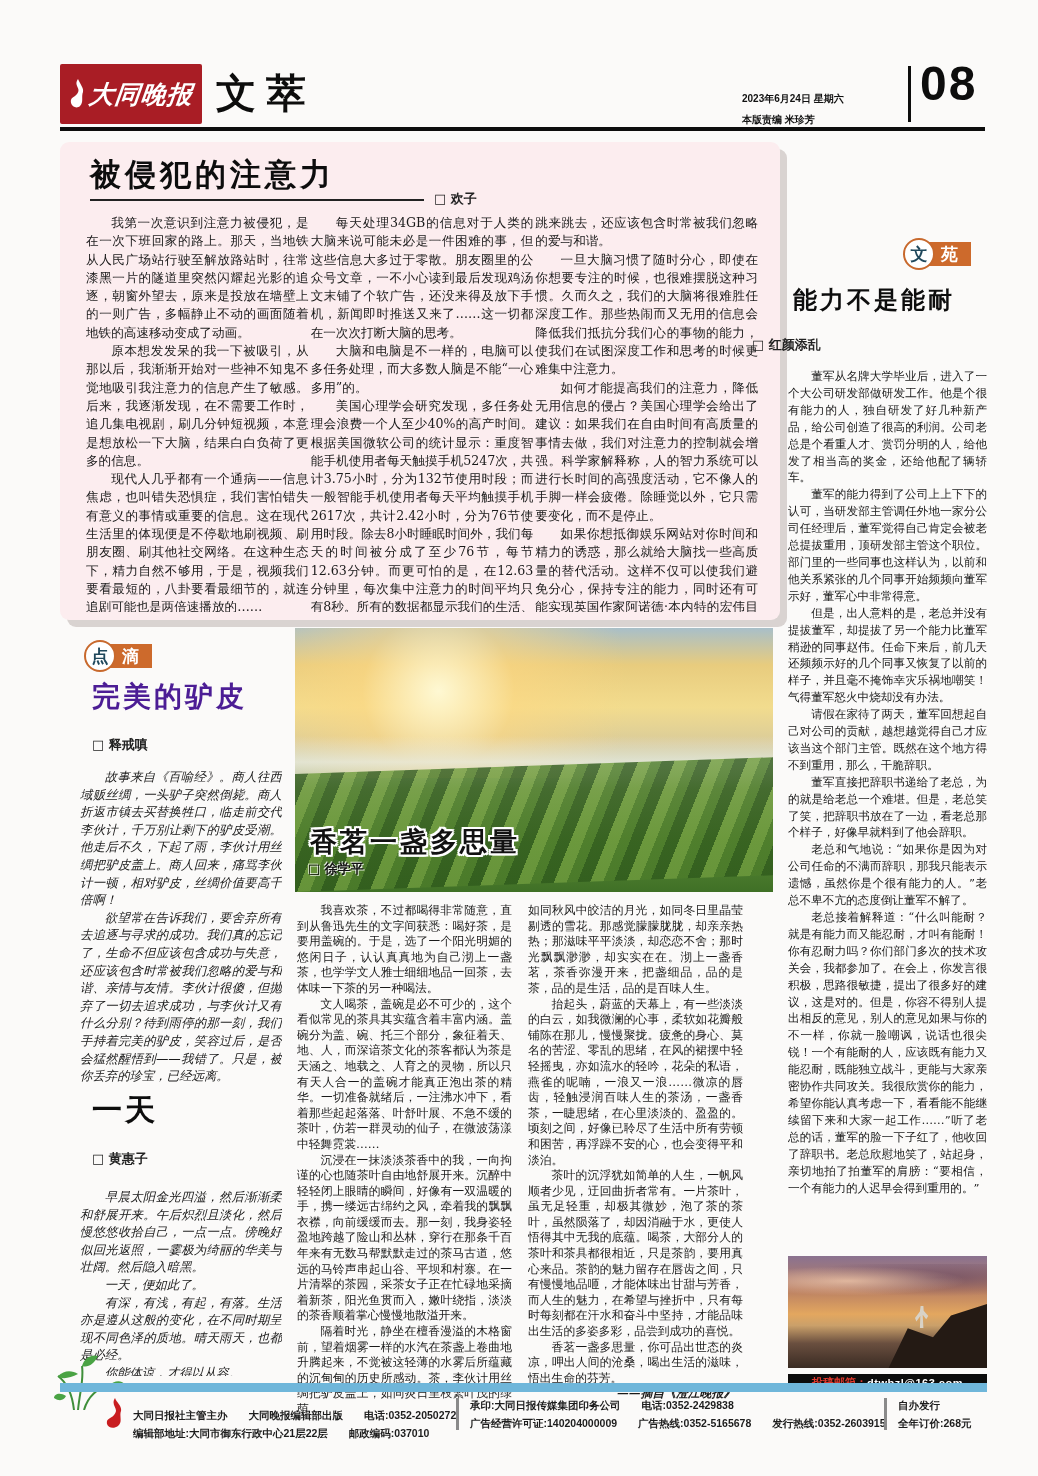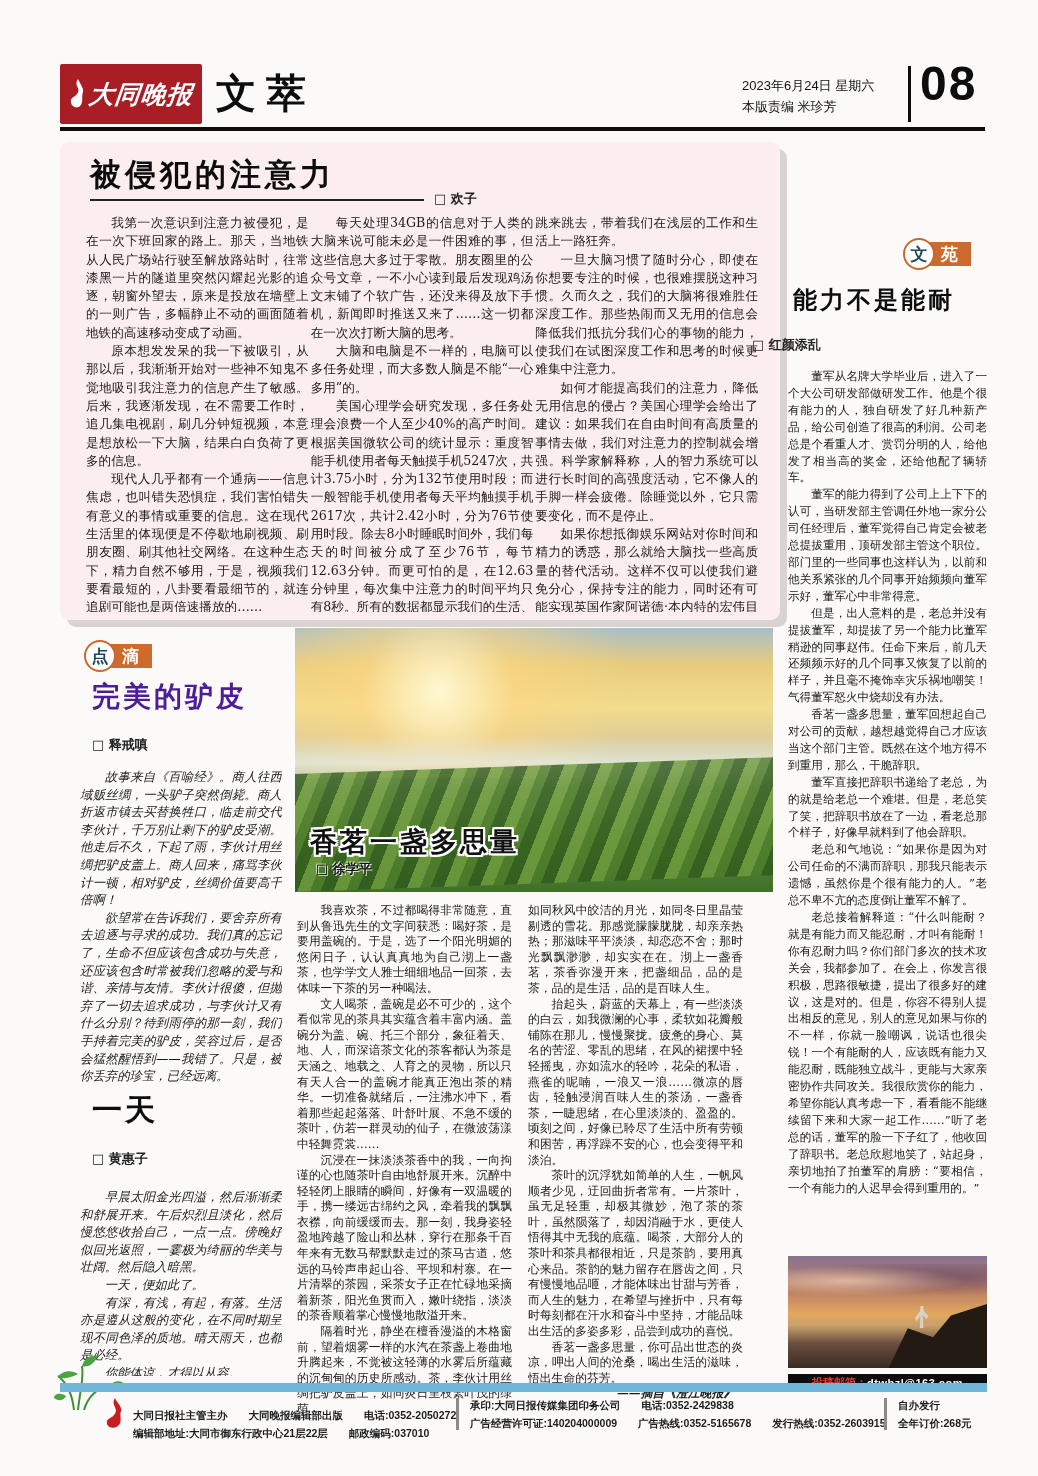--- a/index.html
+++ b/index.html
@@ -8,22 +8,22 @@
   .abs{position:absolute;}
 
   
   .logo-box{left:60px;top:64px;width:142px;height:60px;background:#a91d25;border-radius:2px;
             display:flex;align-items:center;justify-content:center;}
   .logo-text{color:#fff;font-weight:900;font-size:25px;font-style:italic;letter-spacing:1px;
              font-family:"DejaVu Serif",serif;transform:skewX(-6deg);white-space:nowrap;}
   .logo-flame{width:16px;height:30px;margin-right:4px;flex:0 0 auto;}
   .section-title{left:216px;top:66px;font-family:"Liberation Sans",sans-serif;font-weight:900;
                  font-size:40px;letter-spacing:10px;color:#0d0d0d;}
-  .date-block{left:742px;top:75px;font-family:"Liberation Sans",sans-serif;font-weight:400;
-              font-size:13px;line-height:21px;color:#111;}
+  .date-block{left:742px;top:88px;font-family:"Liberation Sans",sans-serif;font-weight:700;
+              font-size:10px;line-height:21px;color:#111;}
   .hdr-div{left:908px;top:66px;width:3px;height:56px;background:#0d0d0d;}
   .page-num{left:920px;top:56px;font-family:"Liberation Sans",sans-serif;font-weight:900;
             font-size:48px;color:#0d0d0d;letter-spacing:2px;}
   .hdr-rule{left:60px;top:127px;width:925px;height:4px;background:#0d0d0d;}
 
   
   p{margin:0;text-indent:2em;}
   .src{text-align:right;text-indent:0;padding-right:8px;font-style:italic;font-weight:600;}
   .coltext{text-align:justify;overflow:hidden;}
   .cont p:first-child{text-indent:0;}
@@ -87,21 +87,21 @@
   .tea-sun{position:absolute;left:0;top:0;width:478px;height:150px;
      background:radial-gradient(circle at 30% 42%,rgba(255,250,215,.95) 0%,rgba(255,216,130,.55) 22%,transparent 55%);}
   .tea-mist{position:absolute;left:0;top:108px;width:478px;height:52px;
      background:linear-gradient(180deg,transparent,rgba(235,238,230,.75) 50%,transparent);}
   .tea-rows{position:absolute;left:0;bottom:0;width:478px;height:118px;
      background:repeating-linear-gradient(112deg,#2f5a1c 0 12px,#6f9c3e 12px 24px,#4c7c2a 24px 34px);
      opacity:.8;transform:skewY(-2deg);transform-origin:left bottom;}
   .tea-cap-title{left:310px;top:824px;font-family:"Liberation Sans",sans-serif;font-weight:900;
      font-size:27px;letter-spacing:3px;color:#111;z-index:3;
      text-shadow:-2px -2px 0 #fff,2px -2px 0 #fff,-2px 2px 0 #fff,2px 2px 0 #fff,0 2px 0 #fff,0 -2px 0 #fff,2px 0 0 #fff,-2px 0 0 #fff;}
-  .tea-cap-author{left:316px;top:860px;z-index:3;color:#111;
+  .tea-cap-author{left:308px;top:860px;z-index:3;color:#111;
      text-shadow:1px 1px 0 rgba(255,255,255,.8),-1px -1px 0 rgba(255,255,255,.8);}
   .tea-cols{left:297px;top:903px;width:446px;height:508px;display:flex;gap:16px;}
   .tea-col{flex:1;font-size:11.8px;line-height:15.6px;}
 
   
   .blue-strip{left:60px;top:1383px;width:927px;height:9px;background:#6fb6da;}
   .foot-flame{left:103px;top:1398px;width:22px;height:30px;}
   .foot{font-family:"Liberation Sans",sans-serif;font-weight:700;font-size:10.5px;color:#1c1c1c;
         white-space:nowrap;}
   .f-r1{top:1399px;} .f-r2{top:1417px;}
@@ -139,38 +139,38 @@
         <p>我第一次意识到注意力被侵犯，是在一次下班回家的路上。那天，当地铁从人民广场站行驶至解放路站时，往常漆黑一片的隧道里突然闪耀起光影的追逐，朝窗外望去，原来是投放在墙壁上的一则广告，多幅静止不动的画面随着地铁的高速移动变成了动画。</p>
         <p>原本想发发呆的我一下被吸引，从那以后，我渐渐开始对一些神不知鬼不觉地吸引我注意力的信息产生了敏感。后来，我逐渐发现，在不需要工作时，追几集电视剧，刷几分钟短视频，本意是想放松一下大脑，结果白白负荷了更多的信息。</p>
         <p>现代人几乎都有一个通病——信息焦虑，也叫错失恐惧症，我们害怕错失有意义的事情或重要的信息。这在现代生活里的体现便是不停歇地刷视频、刷朋友圈、刷其他社交网络。在这种生态下，精力自然不够用，于是，视频我们要看最短的，八卦要看最细节的，就连追剧可能也是两倍速播放的……</p>
       </div>
     <div class="a1-col coltext">
         <p>每天处理34GB的信息对于人类的大脑来说可能未必是一件困难的事，但这些信息大多过于零散。朋友圈里的公众号文章，一不小心读到最后发现鸡汤文末铺了个软广告，还没来得及放下手机，新闻即时推送又来了……这一切都在一次次打断大脑的思考。</p>
         <p>大脑和电脑是不一样的，电脑可以多任务处理，而大多数人脑是不能“一心多用”的。</p>
         <p>美国心理学会研究发现，多任务处理会浪费一个人至少40%的高产时间。根据美国微软公司的统计显示：重度智能手机使用者每天触摸手机5247次，共计3.75小时，分为132节使用时段；而一般智能手机使用者每天平均触摸手机2617次，共计2.42小时，分为76节使用时段。除去8小时睡眠时间外，我们每天的时间被分成了至少76节，每节12.63分钟。而更可怕的是，在12.63分钟里，每次集中注意力的时间平均只有8秒。所有的数据都显示我们的生活、工作越来越碎片化。而碎片化带来的是浮、浅，看电视在分心，工作在分心，任何时候我们的注意力都在</p>
       </div>
     <div class="a1-col coltext cont">
-        <p>跳来跳去，带着我们在浅层的工作和生活上一路狂奔。</p>
+        <p>跳来跳去，还应该包含时常被我们忽略的爱与和谐。</p>
         <p>一旦大脑习惯了随时分心，即使在你想要专注的时候，也很难摆脱这种习惯。久而久之，我们的大脑将很难胜任深度工作。那些热闹而又无用的信息会降低我们抵抗分我们心的事物的能力，使我们在试图深度工作和思考的时候更难集中注意力。</p>
         <p>如何才能提高我们的注意力，降低无用信息的侵占？美国心理学会给出了建议：如果我们在自由时间有高质量的事情去做，我们对注意力的控制就会增强。科学家解释称，人的智力系统可以进行长时间的高强度活动，它不像人的手脚一样会疲倦。除睡觉以外，它只需要变化，而不是停止。</p>
         <p>如果你想抵御娱乐网站对你时间和精力的诱惑，那么就给大脑找一些高质量的替代活动。这样不仅可以使我们避免分心，保持专注的能力，同时还有可能实现英国作家阿诺德·本内特的宏伟目标：体验到什么为生活，而不仅仅是生存。</p>
       </div>
   </div>
 
   <div class="abs badge wy-badge">
     <span class="badge-circ">文</span>
     <span class="badge-box">苑</span>
   </div>
   <div class="abs wy-title">能力不是能耐</div>
   <div class="abs wy-author byline">□  红颜添乱</div>
   <div class="abs wy-body coltext">
       <p>董军从名牌大学毕业后，进入了一个大公司研发部做研发工作。他是个很有能力的人，独自研发了好几种新产品，给公司创造了很高的利润。公司老总是个看重人才、赏罚分明的人，给他发了相当高的奖金，还给他配了辆轿车。</p>
       <p>董军的能力得到了公司上上下下的认可，当研发部主管调任外地一家分公司任经理后，董军觉得自己肯定会被老总提拔重用，顶研发部主管这个职位。部门里的一些同事也这样认为，以前和他关系紧张的几个同事开始频频向董军示好，董军心中非常得意。</p>
       <p>但是，出人意料的是，老总并没有提拔董军，却提拔了另一个能力比董军稍逊的同事赵伟。任命下来后，前几天还频频示好的几个同事又恢复了以前的样子，并且毫不掩饰幸灾乐祸地嘲笑！气得董军怒火中烧却没有办法。</p>
-      <p>香茗一盏多思量，董军回想起自己对公司的贡献，越想越觉得自己才应该当这个部门主管。既然在这个地方得不到重用，那么，干脆辞职。</p>
+      <p>请假在家待了两天，董军回想起自己对公司的贡献，越想越觉得自己才应该当这个部门主管。既然在这个地方得不到重用，那么，干脆辞职。</p>
       <p>董军直接把辞职书递给了老总，为的就是给老总一个难堪。但是，老总笑了笑，把辞职书放在了一边，看老总那个样子，好像早就料到了他会辞职。</p>
       <p>老总和气地说：“如果你是因为对公司任命的不满而辞职，那我只能表示遗憾，虽然你是个很有能力的人。”老总不卑不亢的态度倒让董军不解了。</p>
       <p>老总接着解释道：“什么叫能耐？就是有能力而又能忍耐，才叫有能耐！你有忍耐力吗？你们部门多次的技术攻关会，我都参加了。在会上，你发言很积极，思路很敏捷，提出了很多好的建议，这是对的。但是，你容不得别人提出相反的意见，别人的意见如果与你的不一样，你就一脸嘲讽，说话也很尖锐！一个有能耐的人，应该既有能力又能忍耐，既能独立战斗，更能与大家亲密协作共同攻关。我很欣赏你的能力，希望你能认真考虑一下，看看能不能继续留下来和大家一起工作……”听了老总的话，董军的脸一下子红了，他收回了辞职书。老总欣慰地笑了，站起身，亲切地拍了拍董军的肩膀：“要相信，一个有能力的人迟早会得到重用的。”</p>
     </div>
 
   <div class="abs sunset-photo">
     <div class="sunset-cloud"></div>
     <div class="sunset-rock"></div>
     <div class="sunset-person"></div>
   </div>

